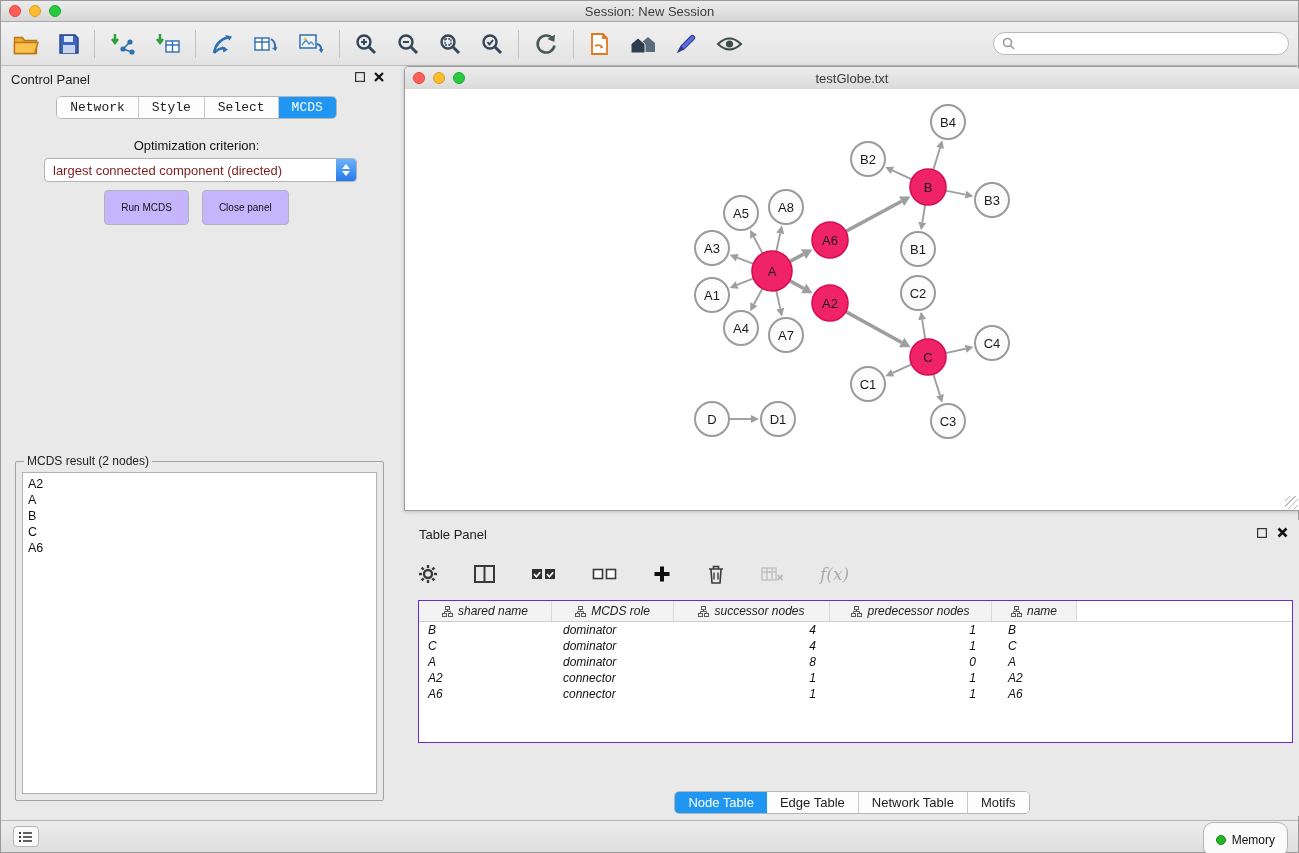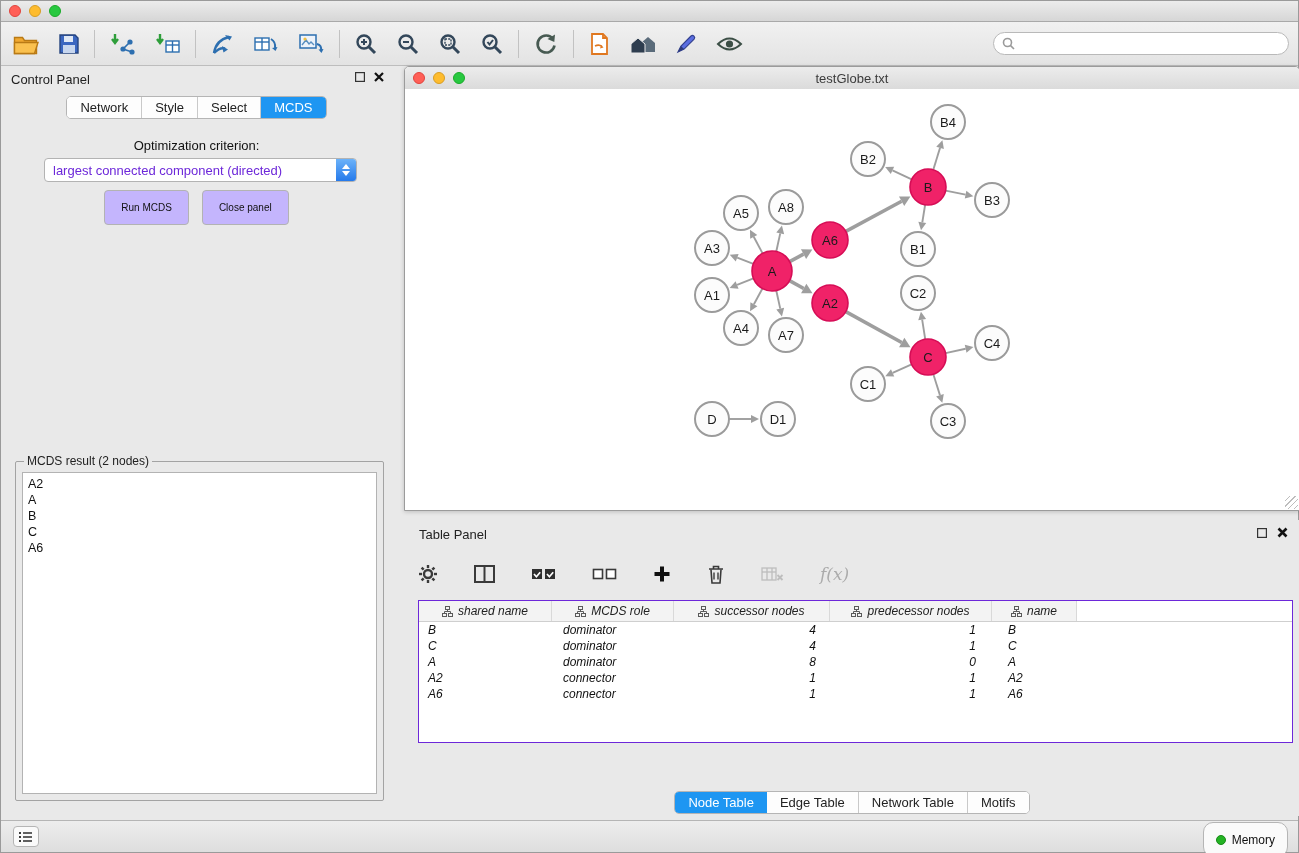--- a/index.html
+++ b/index.html
@@ -26,29 +26,29 @@
   .tsep { width:1px; height:28px; background:#c2c2c2; margin:0 14px; }
   .searchbox { position:absolute; right:9px; top:10px; width:296px; height:23px; background:#fff;
     border:1px solid #b9b9b9; border-radius:12px; display:flex; align-items:center; padding:0 8px; gap:5px; }
   .searchbox input { border:none; outline:none; flex:1; font-size:13px; background:transparent; font-family:"Liberation Sans",sans-serif; }
 
   
   .control-panel { position:absolute; left:0; top:65px; width:391px; height:756px; background:#e9e9e9; }
   .panel-head { position:absolute; left:0; top:0; right:0; height:26px; }
   .panel-head .ptitle { position:absolute; left:10px; top:6px; font-size:13px; color:#222; }
   .panel-head .picons { position:absolute; right:8px; top:6px; display:flex; gap:9px; align-items:center; }
-  .segtabs { position:absolute; left:0; right:0; top:30px; display:flex; justify-content:center; }
+  .segtabs { position:absolute; left:0; right:0; top:30px; display:flex; justify-content:center;font-family:Liberation Mono, monospace; }
   .segwrap { display:flex; border:1px solid #b5b5b5; border-radius:5px; overflow:hidden; background:#fdfdfd; }
   .seg { padding:3px 13px; font-size:13px; color:#222; border-right:1px solid #c9c9c9; background:#fdfdfd; cursor:default; }
   .seg:last-child { border-right:none; }
   .seg.active { background:#1e96f2; color:#fff; border-right:none; }
   .opt-label { position:absolute; left:0; right:0; top:72px; text-align:center; font-size:13px; color:#111; }
   .dropdown { position:absolute; left:43px; top:92px; width:313px; height:24px; background:#fff;
     border:1px solid #b3b3b3; border-radius:4px; display:flex; align-items:center; overflow:hidden; }
-  .dropdown-text { flex:1; font-size:13px; padding-left:8px; color:#6d28d9; white-space:nowrap; }
+  .dropdown-text { flex:1; font-size:13px; padding-left:8px; color:#7f1d1d; white-space:nowrap; }
   .dropdown-stepper { width:20px; height:24px; background:linear-gradient(#6fb5fa,#2277ea);
     display:flex; flex-direction:column; align-items:center; justify-content:center; gap:2px; border-radius:0 3px 3px 0; }
   .arrow-up { width:0; height:0; border-left:4px solid transparent; border-right:4px solid transparent; border-bottom:5px solid #fff; }
   .arrow-down { width:0; height:0; border-left:4px solid transparent; border-right:4px solid transparent; border-top:5px solid #fff; }
   .btnrow { position:absolute; left:0; right:0; top:124px; display:flex; justify-content:center; gap:13px; }
   .btn { background:#c4b5fd; border:1px solid #b3b3b3; border-radius:4px; height:35px; padding:0 16px;
     font-size:10px; color:#111; font-family:"Liberation Sans",sans-serif; }
   .result-fieldset { position:absolute; left:14px; right:8px; top:388px; height:347px;
     border:1px solid #a3a3a3; border-radius:2px; padding:4px 6px 6px 6px; }
   .result-fieldset legend { font-size:12px; color:#222; padding:0 3px; margin-left:2px; }
@@ -99,20 +99,21 @@
 <body>
 
 <div class="app">
 
   <div class="titlebar">
     <div class="traffic">
       <span class="light red"></span>
       <span class="light yellow"></span>
       <span class="light green"></span>
     </div>
+    <div class="title">Session: New Session</div>
   </div>
 
   <div class="toolbar">
     <div class="tgroup">
       <button class="tbtn">
         <svg width="27" height="22" viewBox="0 0 27 22">
           <path d="M1.5 4.5 h8 l2 3 h12 v13 h-22 z" fill="#f0a830" stroke="#b97a14" stroke-width="1.4"></path>
           <path d="M1.5 9.5 h23.5 l-3.5 11 h-20 z" fill="#fac14f" stroke="#b97a14" stroke-width="1.4"></path>
         </svg>
       </button>

